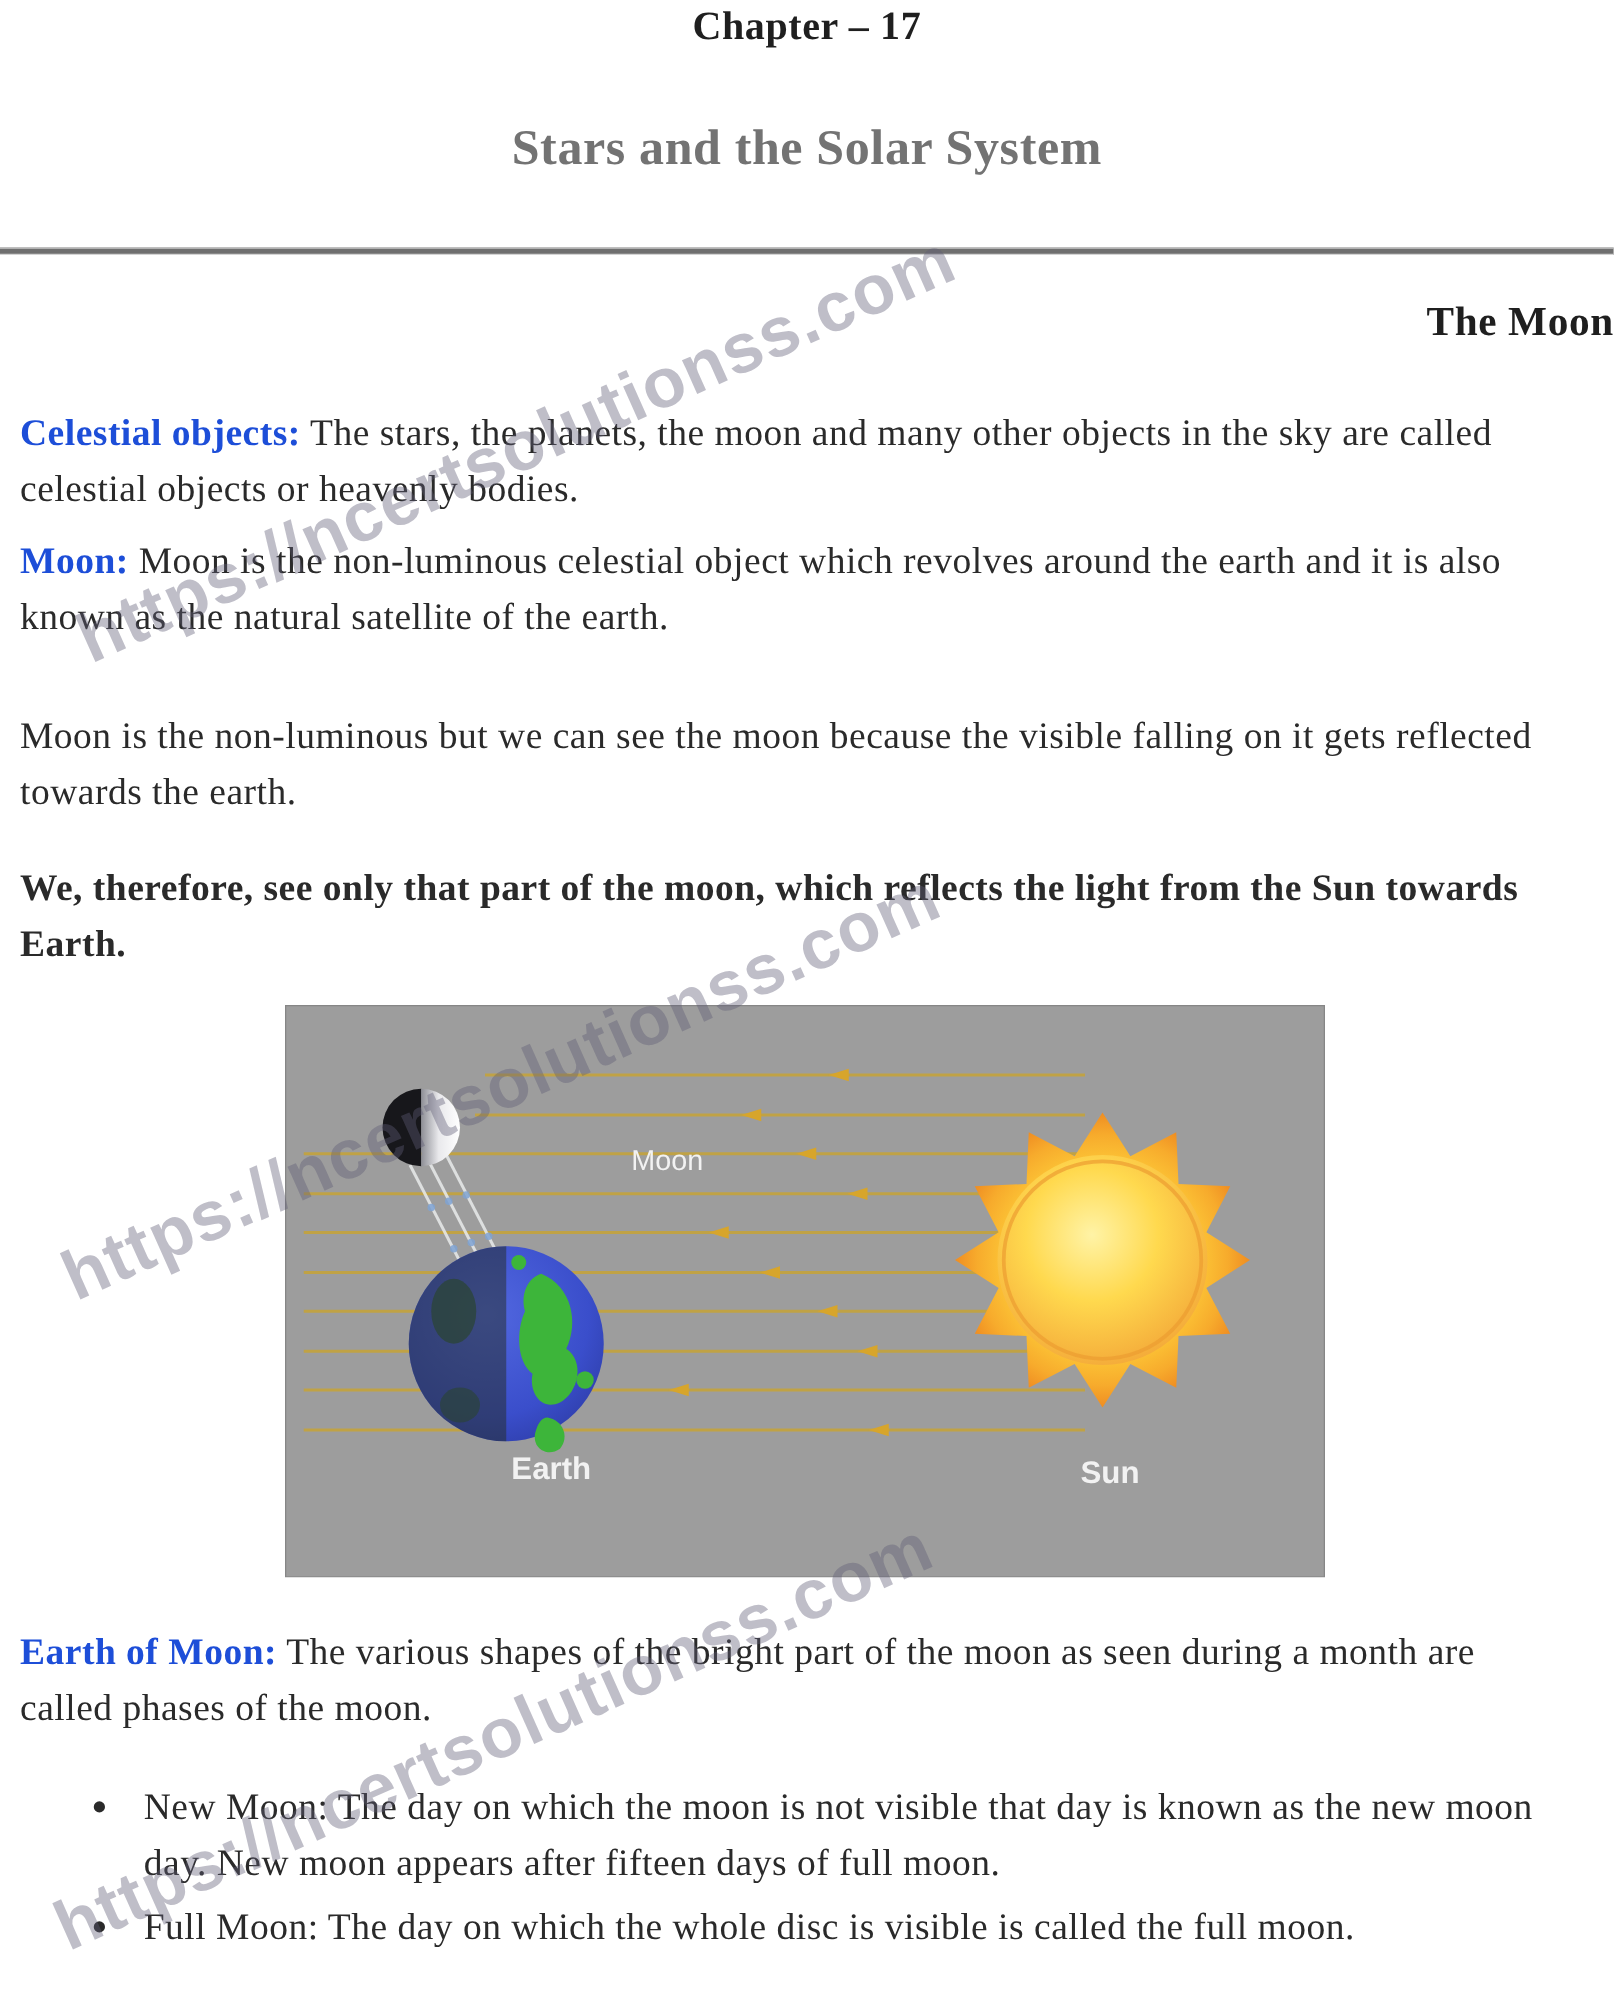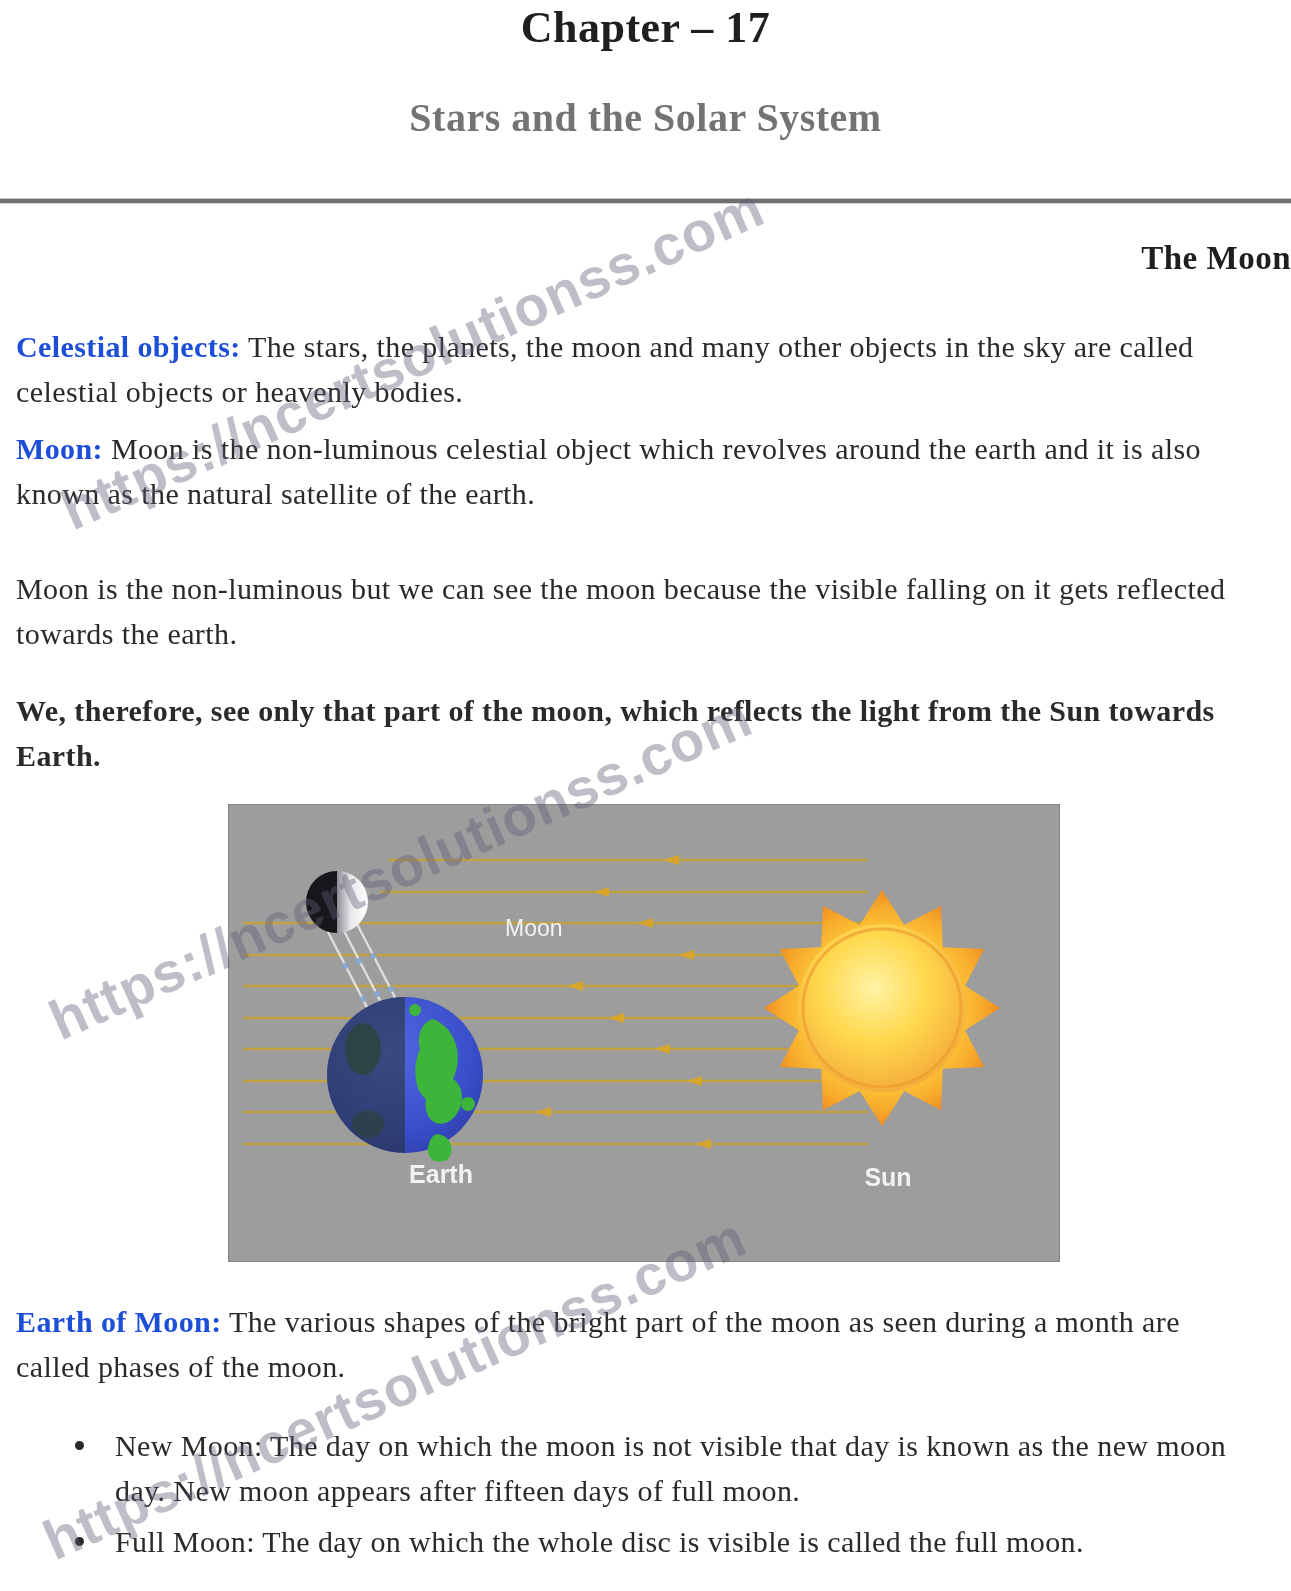--- a/index.html
+++ b/index.html
@@ -4,21 +4,21 @@
 <style>
   html,body{margin:0;padding:0;}
   body{
     width:1291px;height:1591px;position:relative;overflow:hidden;
     background:#ffffff;
     font-family:"Liberation Serif", serif;
     color:#262626;
   }
   .abs{position:absolute;}
   .center{width:100%;text-align:center;}
-  .chapter-title{top:2px;font-size:44px;font-weight:700;color:#1f1f1f;letter-spacing:0.5px;}
+  .chapter-title{top:2px;font-size:32px;font-weight:700;color:#1f1f1f;letter-spacing:0.5px;}
   .subject-title{top:94px;font-size:40px;font-weight:700;color:#737373;letter-spacing:0.5px;}
   .rule{top:198px;left:0;right:0;height:4px;background:#6f6f6f;border-top:1px solid #c8c8c8;border-bottom:1px solid #d4d4d4;}
   .section-heading{top:240px;font-size:33px;font-weight:700;color:#1f1f1f;letter-spacing:0.5px;text-align:right;}
   .para{left:16px;width:1222px;font-size:30px;line-height:45px;letter-spacing:0.4px;color:#2a2a2a;}
   .para b{color:#1d4ed8;}
   .p1{top:324px;}
   .p2{top:426px;}
   .p3{top:566px;}
   .p4{top:688px;font-weight:bold;}
   .p5{top:1299px;}

